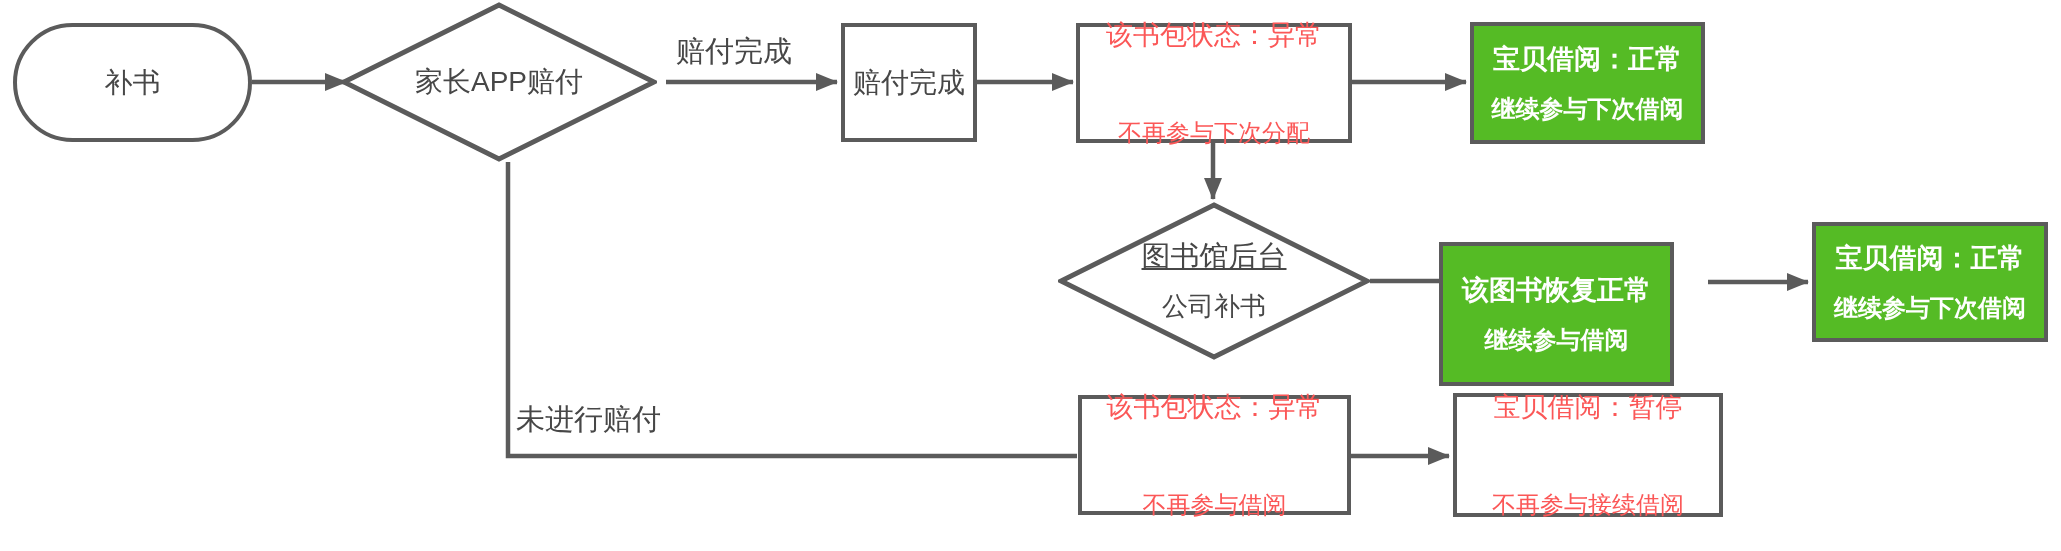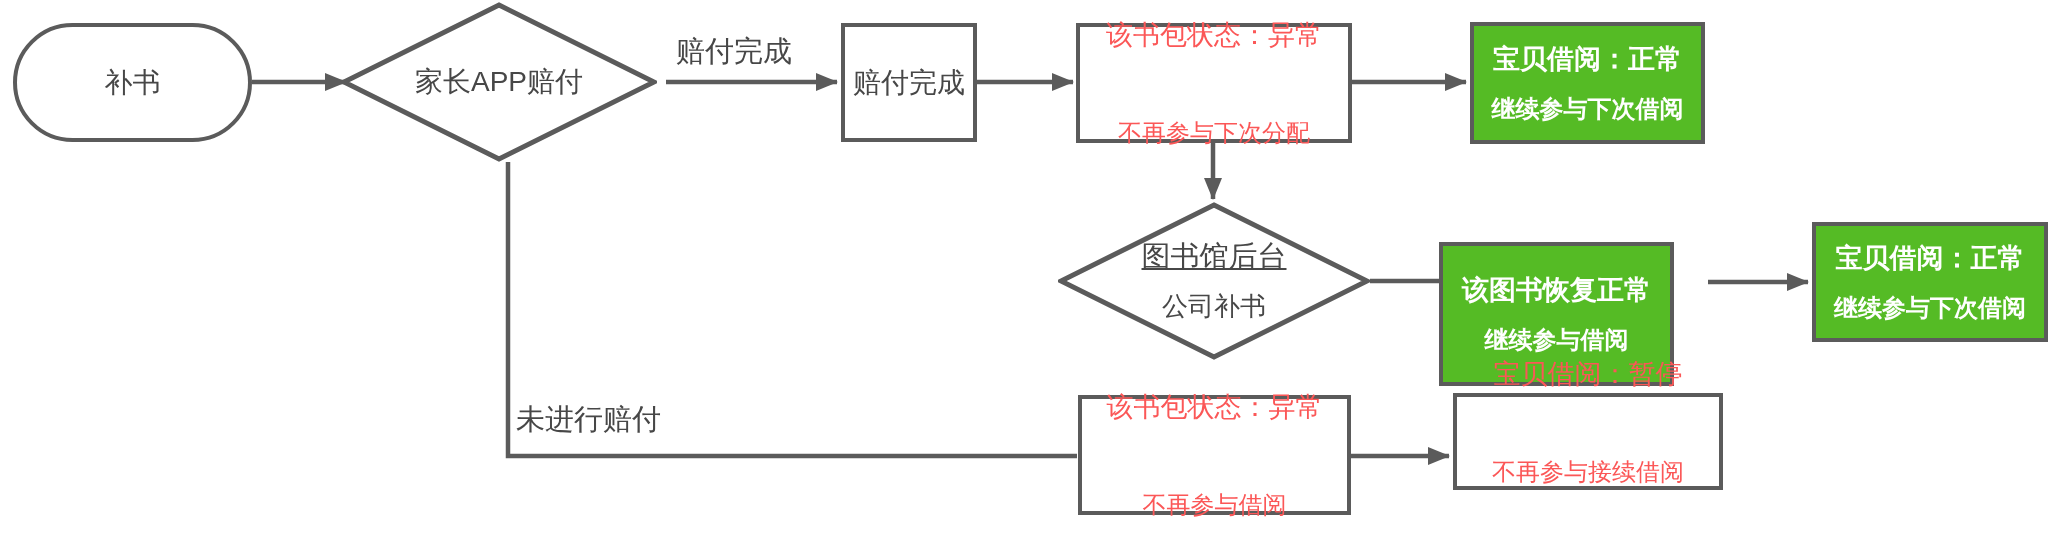--- a/index.html
+++ b/index.html
@@ -104,18 +104,18 @@
     <span class="l2">继续参与下次借阅</span>
   </div>
 
   <div class="edge-label" style="left:516px;top:400px;">未进行赔付</div>
 
   <div class="node redtext" style="left:1078px;top:395px;width:273px;height:120px;">
     <span class="l1">该书包状态：异常</span>
     <span class="l2">不再参与借阅</span>
   </div>
 
-  <div class="node redtext" style="left:1453px;top:393px;width:270px;height:97px;justify-content:flex-end;">
+  <div class="node redtext" style="left:1453px;top:393px;width:270px;height:124px;">
     <span class="l1">宝贝借阅：暂停</span>
     <span class="l2">不再参与接续借阅</span>
   </div>
 
 </div>
 
 </body></html>

